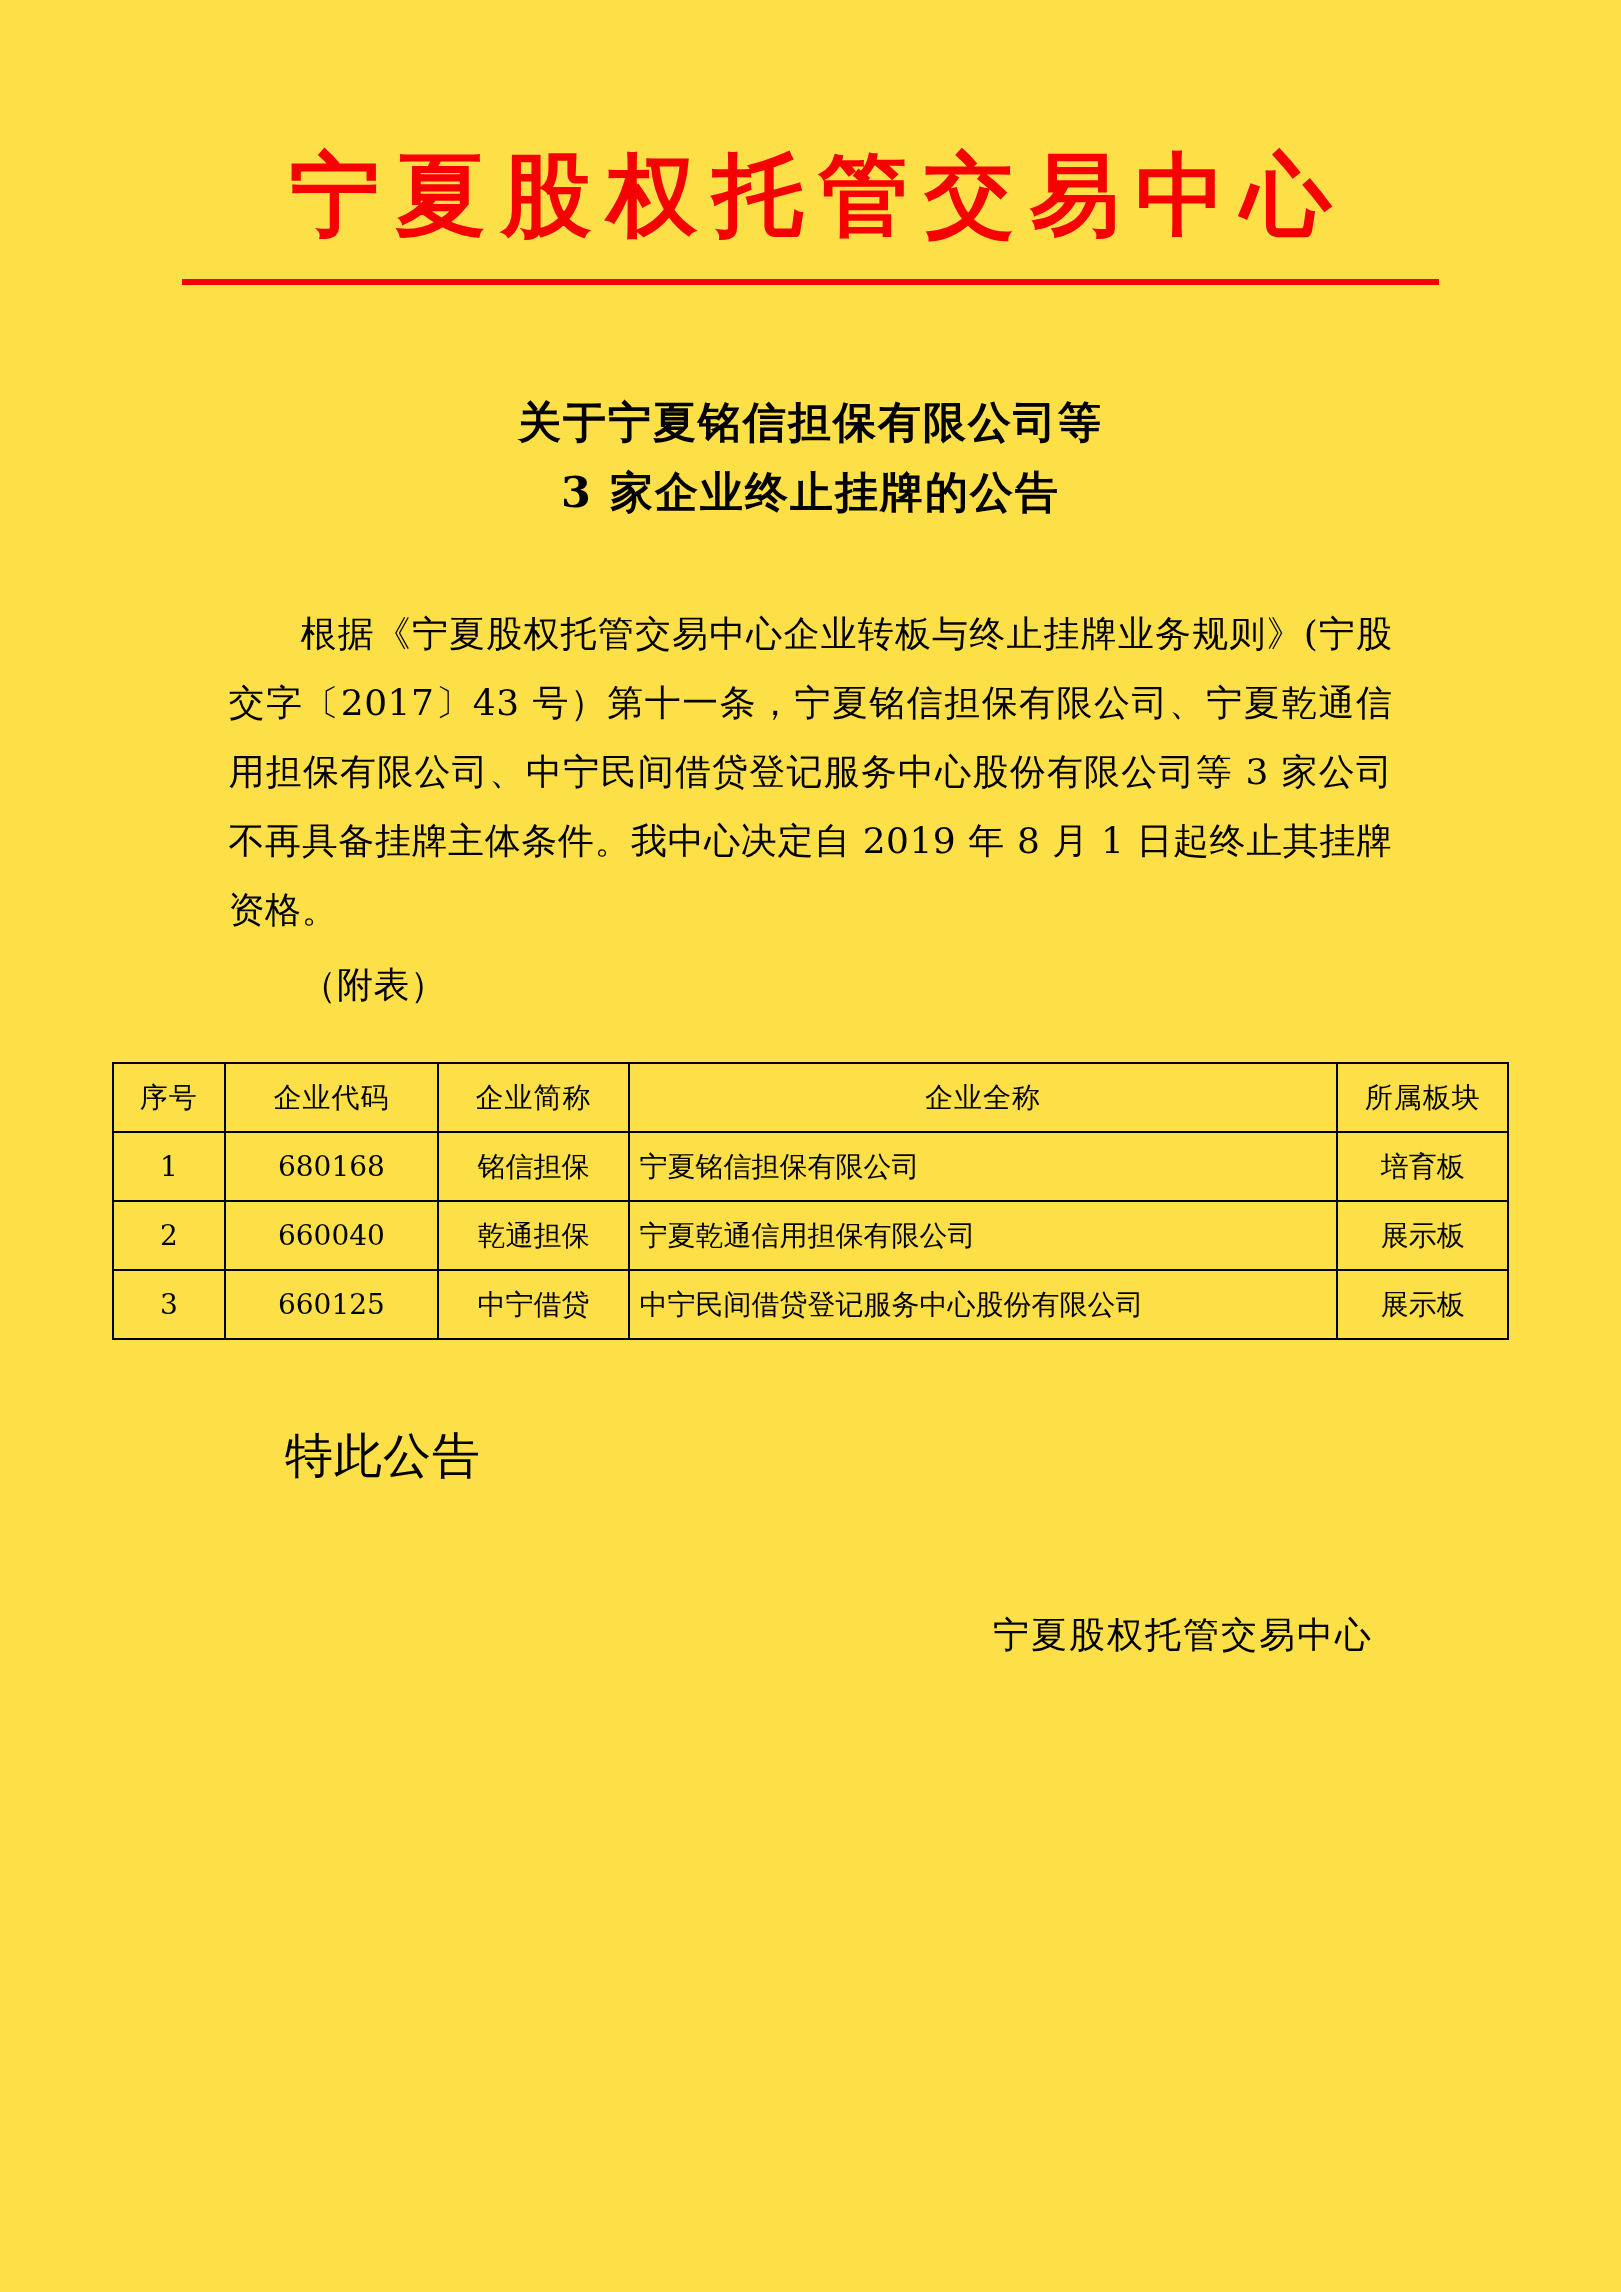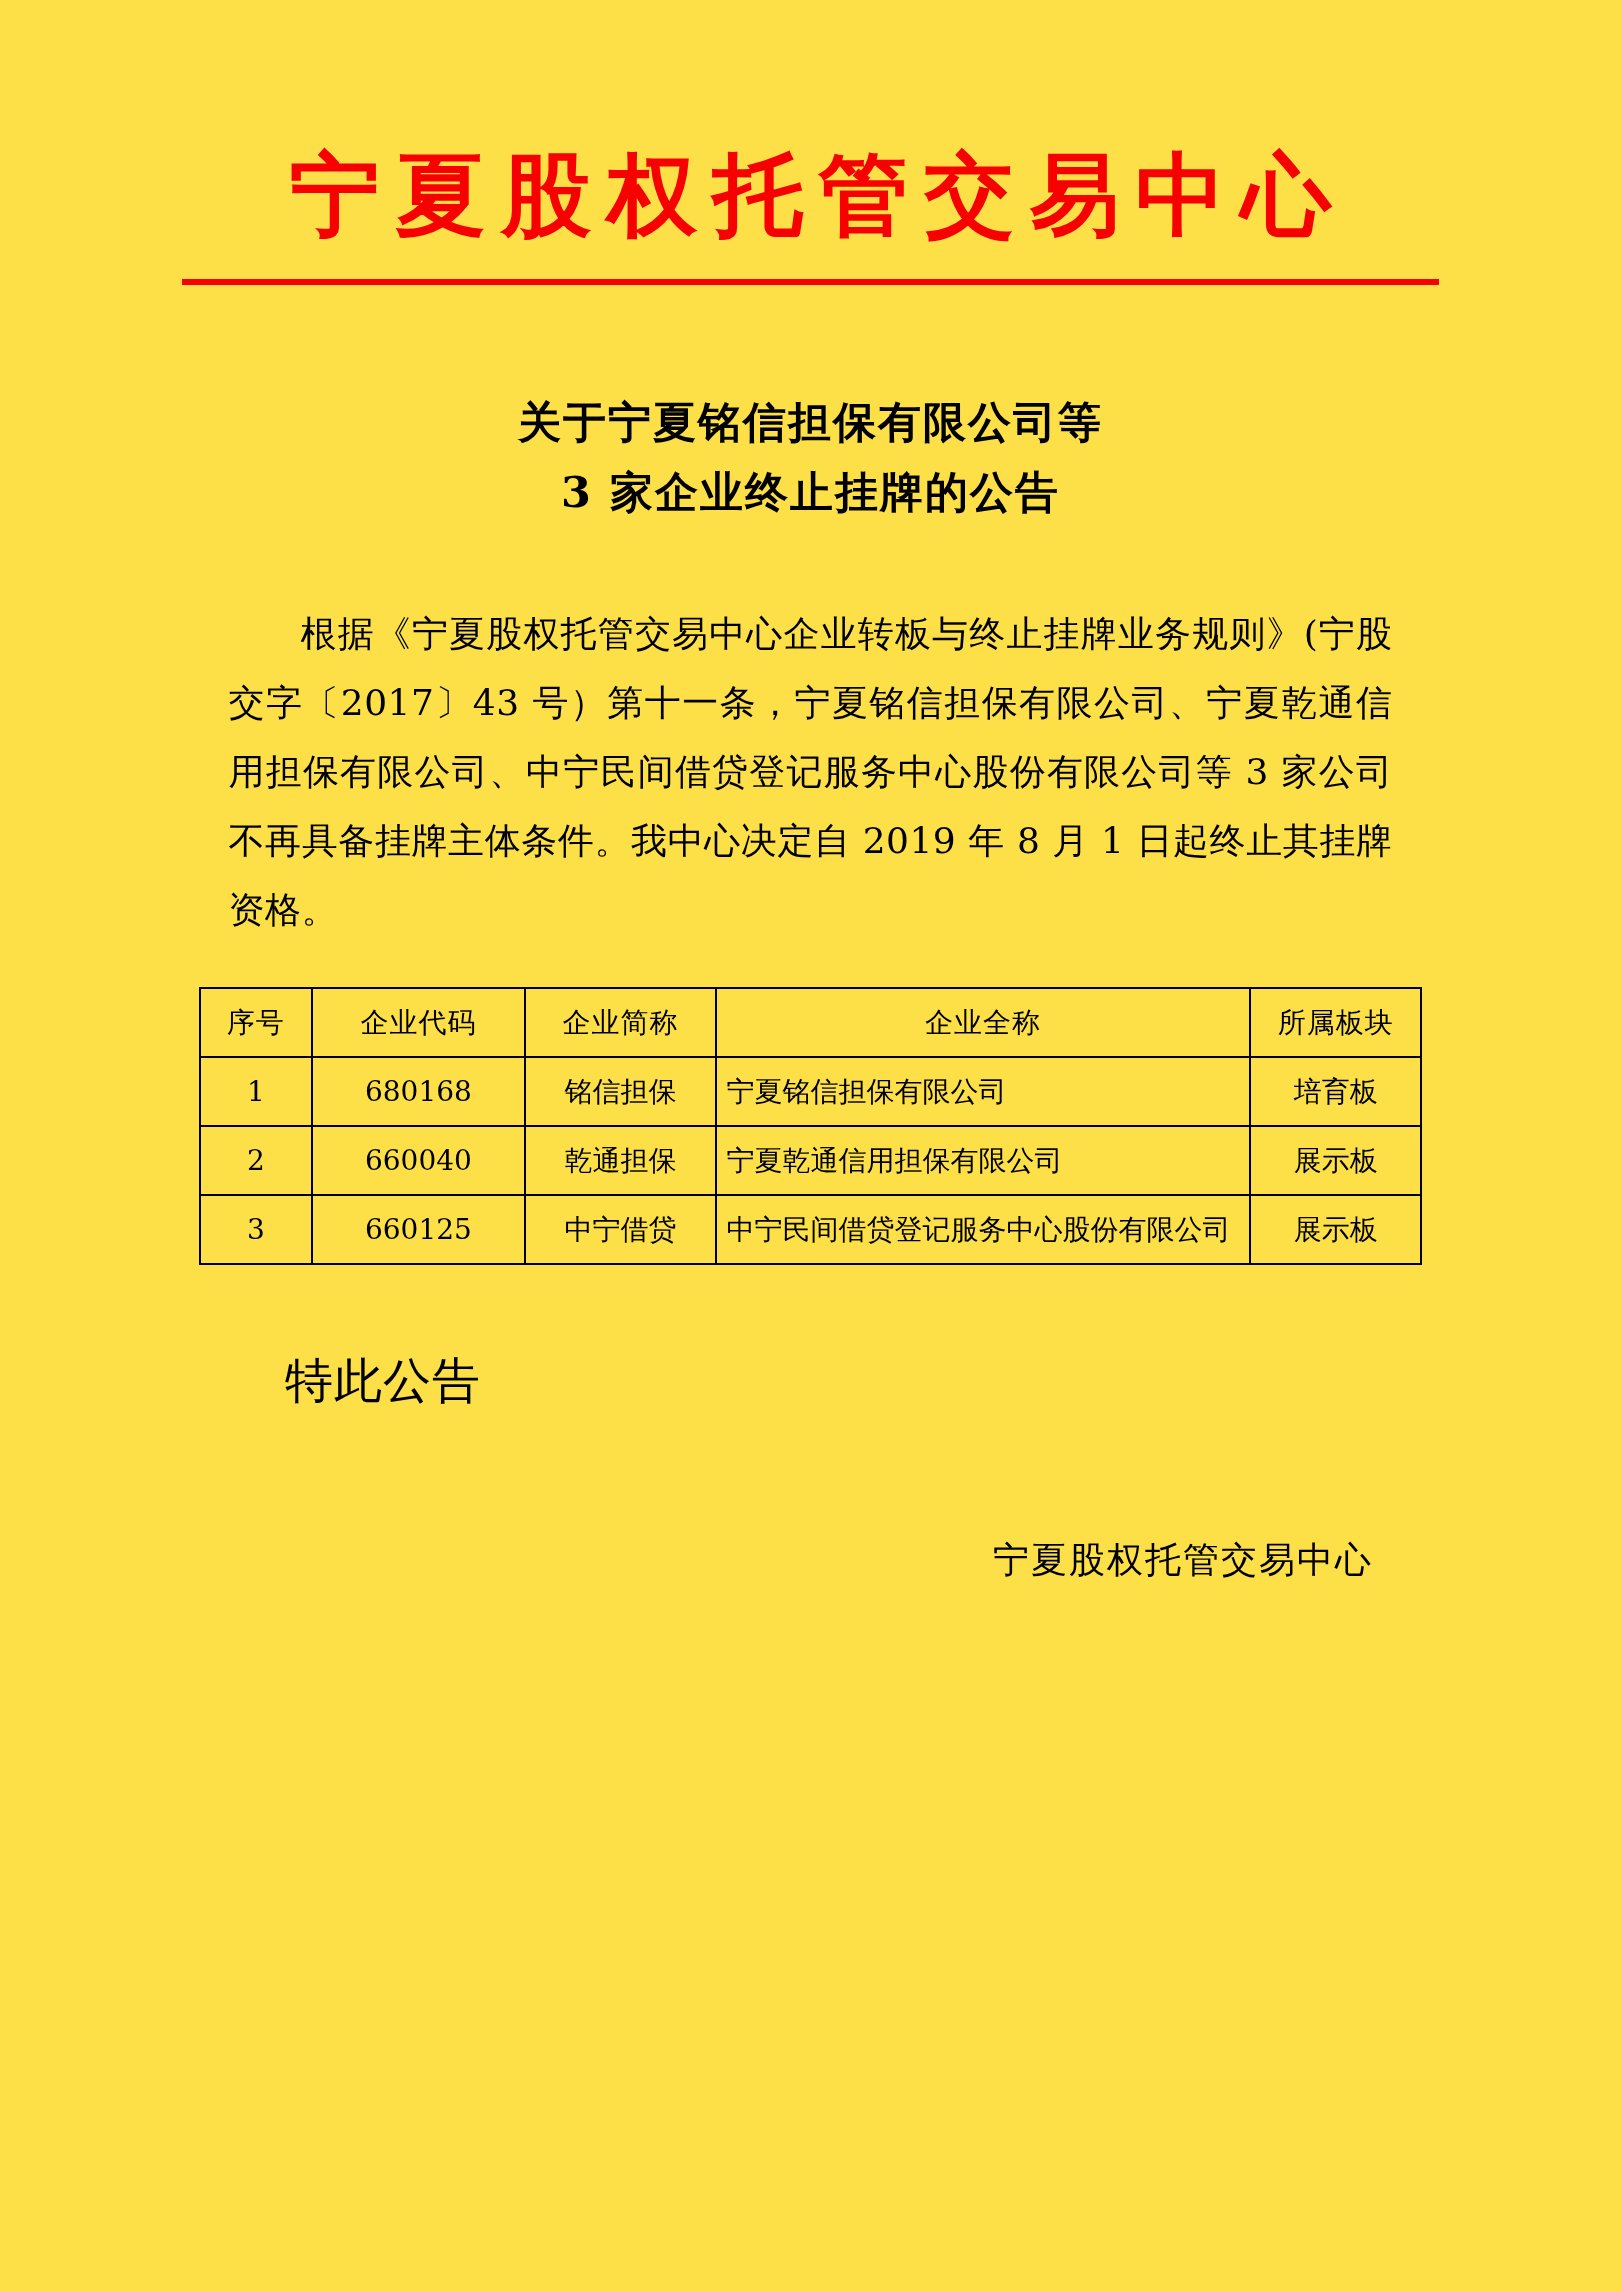--- a/index.html
+++ b/index.html
@@ -77,21 +77,21 @@
   .attach-note {
     margin: 5.9px 0 0 0;
     text-indent: 2em;
     font-size: 36px;
     line-height: 1.92;
   }
 
   
   .table-wrap {
     margin: 43px auto 0 auto;
-    width: 1223px;
+    width: 1397px;
   }
   table.announce {
     border-collapse: collapse;
     width: 100%;
     font-family: "DejaVu Serif", "Liberation Serif", serif;
     font-size: 28px;
   }
   table.announce th,
   table.announce td {
     border: 2px solid #000000;
@@ -142,20 +142,21 @@
     <div class="letterhead-rule"></div>
   </div>
 
   <div class="doc-title">
     <span class="line">关于宁夏铭信担保有限公司等</span>
     <span class="line">3 家企业终止挂牌的公告</span>
   </div>
 
   <div class="body-block">
     <p class="body-para">根据《宁夏股权托管交易中心企业转板与终止挂牌业务规则》(宁股交字〔2017〕43 号）第十一条，宁夏铭信担保有限公司、宁夏乾通信用担保有限公司、中宁民间借贷登记服务中心股份有限公司等 3 家公司不再具备挂牌主体条件。我中心决定自 2019 年 8 月 1 日起终止其挂牌资格。</p>
+    <p class="attach-note">（附表）</p>
   </div>
 
   <div class="table-wrap">
     <table class="announce">
       <thead>
         <tr>
           <th class="col-idx">序号</th>
           <th class="col-code">企业代码</th>
           <th class="col-abbr">企业简称</th>
           <th class="col-full">企业全称</th>

